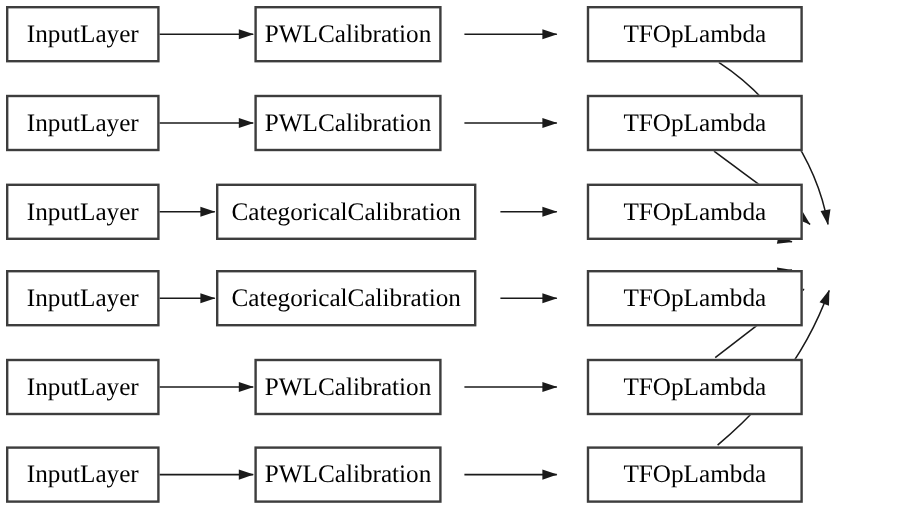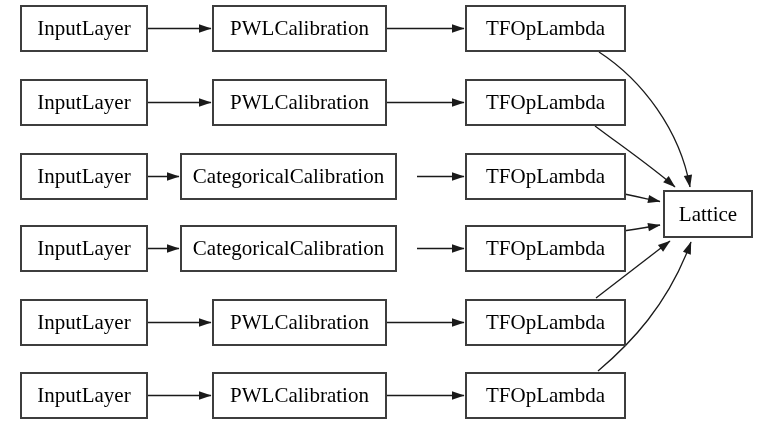--- a/index.html
+++ b/index.html
@@ -17,24 +17,24 @@
     height:47px;
     box-sizing:border-box;
     border:2px solid #3d3d3d;
     background:#ffffff;
     color:#000000;
     display:flex;align-items:center;justify-content:center;
     font-size:21px;line-height:1;white-space:nowrap;
   }
   
   .r0{top:5px}.r1{top:79px}.r2{top:153px}.r3{top:225px}.r4{top:299px}.r5{top:372px}
-  .col-input{left:20px;width:128px}
-  .col-pwl{left:212px;width:175px}
+  .col-input{left:5px;width:128px}
+  .col-pwl{left:212px;width:156px}
   .col-cat{left:180px;width:217px}
-  .col-op{left:465px;width:161px}
+  .col-op{left:489px;width:180px}
   .col-sink{left:663px;top:190px;width:90px;height:48px}
 </style>
 </head>
 <body>
 
 <div class="canvas">
 
   <svg class="edges" width="757" height="427" viewBox="0 0 757 427">
     <defs>
       <marker id="ah" markerWidth="14" markerHeight="10" refX="12.5" refY="5" orient="auto" markerUnits="userSpaceOnUse">
@@ -81,15 +81,14 @@
   <div class="node r3 col-op">TFOpLambda</div>
 
   <div class="node r4 col-input">InputLayer</div>
   <div class="node r4 col-pwl">PWLCalibration</div>
   <div class="node r4 col-op">TFOpLambda</div>
 
   <div class="node r5 col-input">InputLayer</div>
   <div class="node r5 col-pwl">PWLCalibration</div>
   <div class="node r5 col-op">TFOpLambda</div>
 
-  <div class="node col-sink">Lattice</div>
 
 </div>
 
 </body></html>

